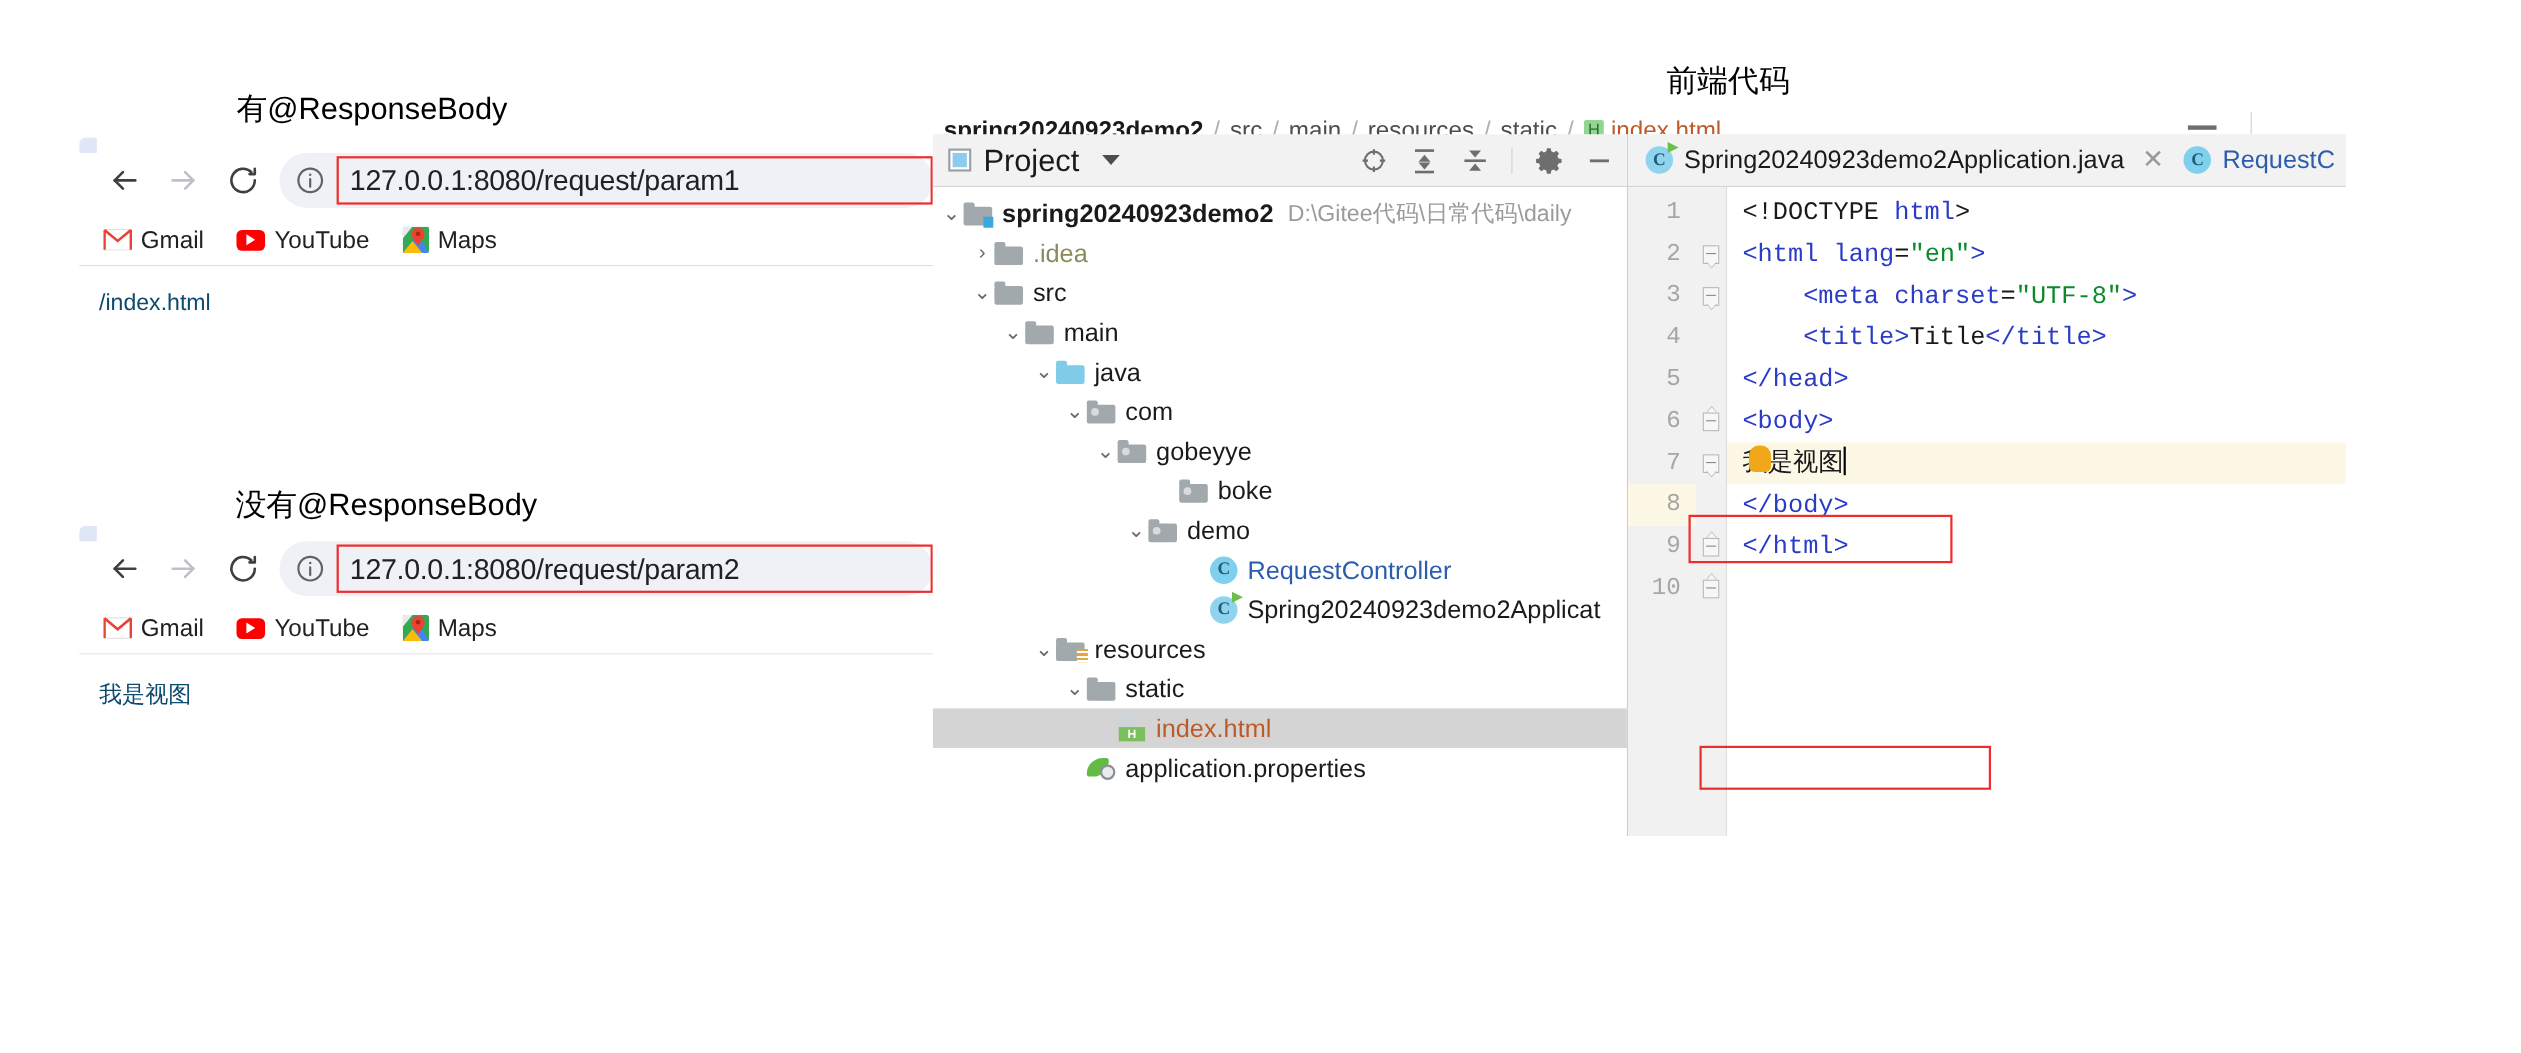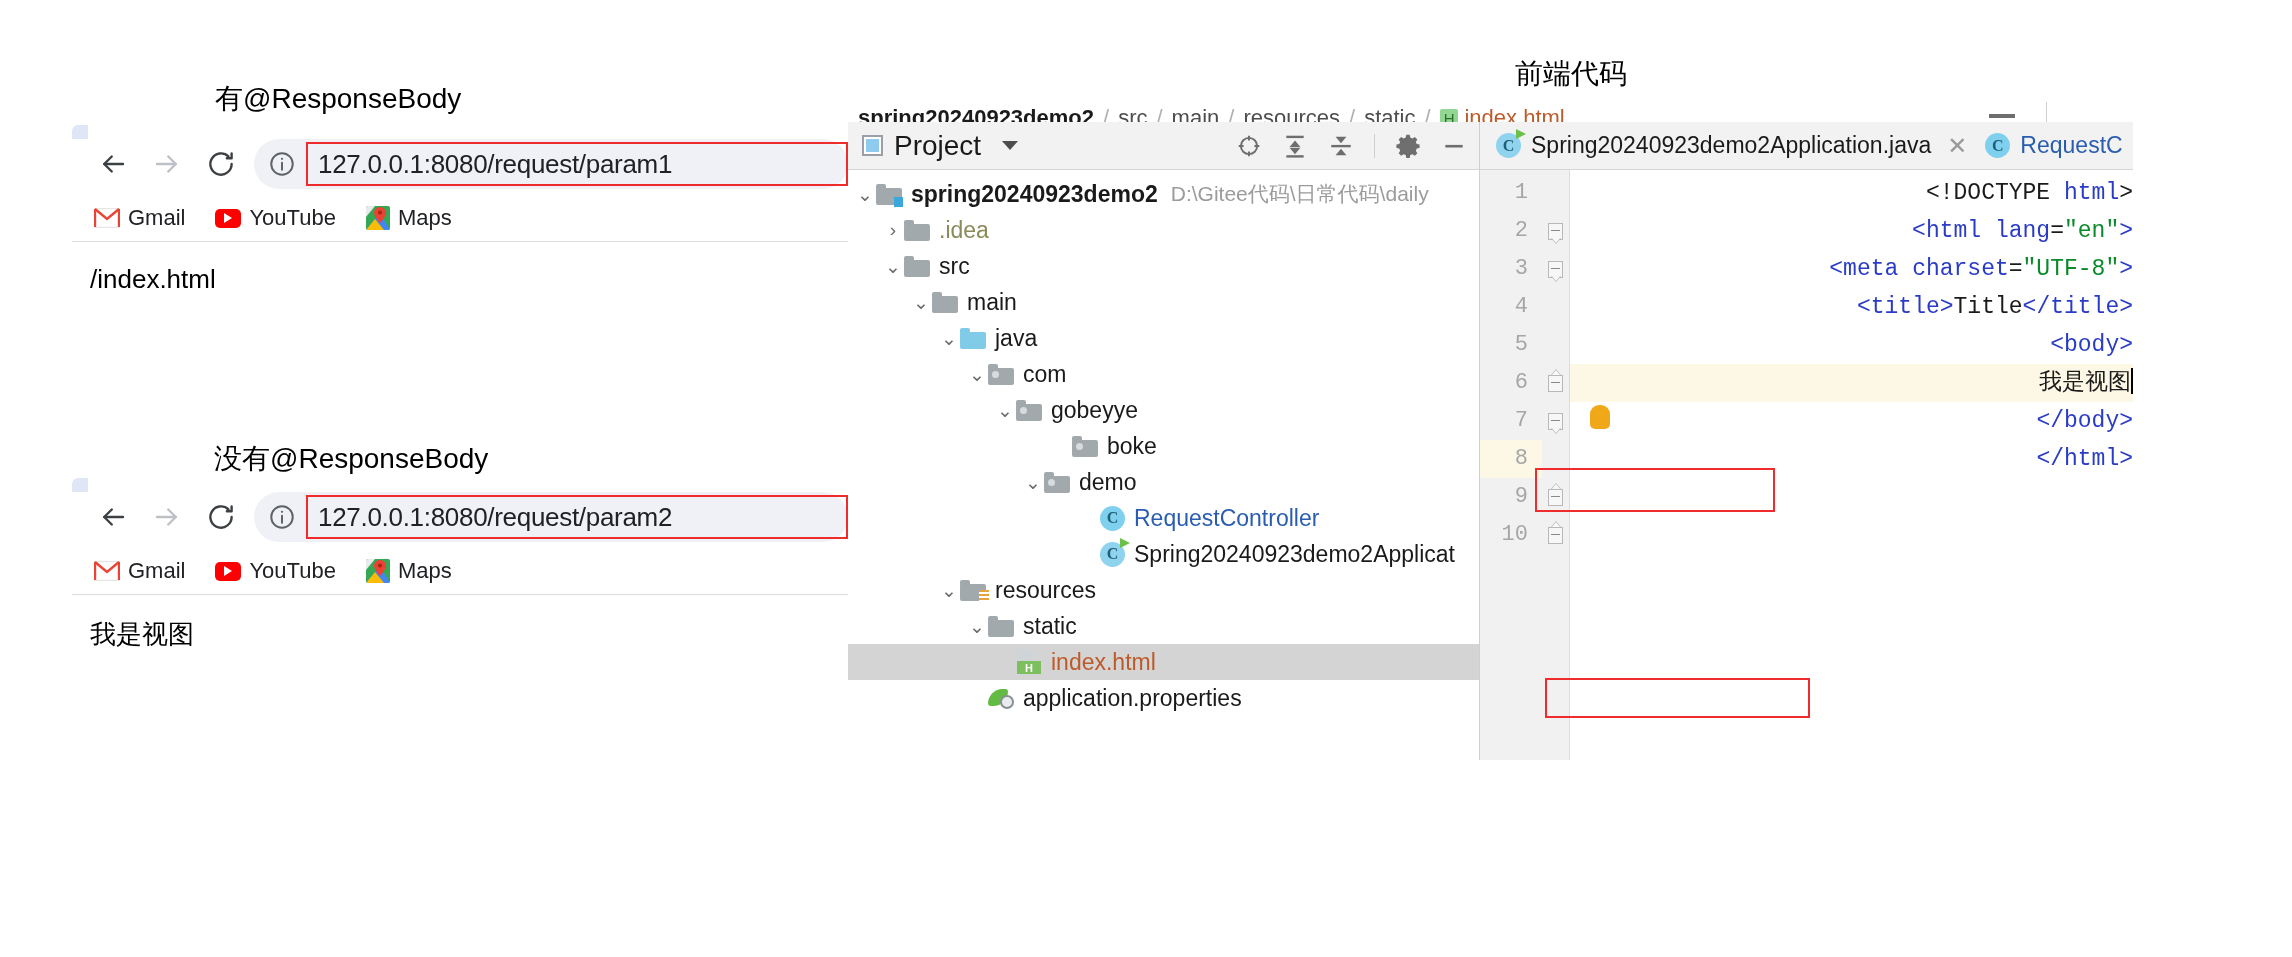--- a/index.html
+++ b/index.html
@@ -103,22 +103,22 @@
     font-size: 22px;
     color: #202124;
     white-space: nowrap;
   }
   .bm-sep { height: 1px; background: #dadce0; }
   .page-body {
     background:#fff;
     padding: 22px 0 0 18px;
   }
   .page-text {
-    font-size: 26px;
-    color: #000000;
+    font-size: 21px;
+    color: #0c4a6e;
     font-family: "Liberation Sans", sans-serif;
   }
 
   
   .ico-gmail { width:26px;height:20px; position:relative; }
   .ico-yt { width:26px;height:19px;background:#ff0000;border-radius:5px;position:relative; }
   .ico-yt:after{content:"";position:absolute;left:9px;top:4.5px;border-left:8px solid #fff;border-top:5px solid transparent;border-bottom:5px solid transparent;}
   .ico-maps { width:24px;height:24px;position:relative;border-radius:2px;overflow:hidden; }
 
   
@@ -293,21 +293,20 @@
     filter:drop-shadow(0 -1px 0 #b8b8b8);}
   .codecol {
     flex:1; padding-top:4px; position:relative; min-width:0;
     background:#ffffff;
   }
   .cline {
     height:38px; line-height:38px;
     font-family:"Liberation Mono", monospace;
     font-size:23px; color:#1a1a1a; white-space:pre;
     padding-left:14px;
-    text-align:right;
   }
   .cline.hl { background:#fdf8e6; }
   .tk-tag { color:#2a3cc6; }
   .tk-attr { color:#2a3cc6; }
   .tk-str { color:#0a8a2a; }
   .tk-plain { color:#1a1a1a; }
   .bulb {
     position:absolute;
     width:20px;height:24px;background:#f0a818;border-radius:9px 9px 5px 5px;
   }
@@ -758,20 +757,21 @@
                   <span class="mn"></span>
                 </span>
               </div>
           </div>
 
           <div class="codecol">
             <div class="cline"><span class="tk-plain">&lt;!DOCTYPE </span><span class="tk-tag">html</span><span class="tk-plain">&gt;</span></div>
             <div class="cline"><span class="tk-tag">&lt;html </span><span class="tk-attr">lang</span><span class="tk-plain">=</span><span class="tk-str">"en"</span><span class="tk-tag">&gt;</span></div>
             <div class="cline">    <span class="tk-tag">&lt;meta </span><span class="tk-attr">charset</span><span class="tk-plain">=</span><span class="tk-str">"UTF-8"</span><span class="tk-tag">&gt;</span></div>
             <div class="cline">    <span class="tk-tag">&lt;title&gt;</span><span class="tk-plain">Title</span><span class="tk-tag">&lt;/title&gt;</span></div>
+            <div class="cline"><span class="tk-tag">&lt;/head&gt;</span></div>
             <div class="cline"><span class="tk-tag">&lt;body&gt;</span></div>
             <div class="cline hl"><span class="tk-plain">我是视图</span><span class="caret-bar"></span></div>
             <div class="cline"><span class="tk-tag">&lt;/body&gt;</span></div>
             <div class="cline"><span class="tk-tag">&lt;/html&gt;</span></div>
 
             <div class="bulb" style="left:20px; top:235px;"></div>
           </div>
         </div>
       </div>
     </div>

